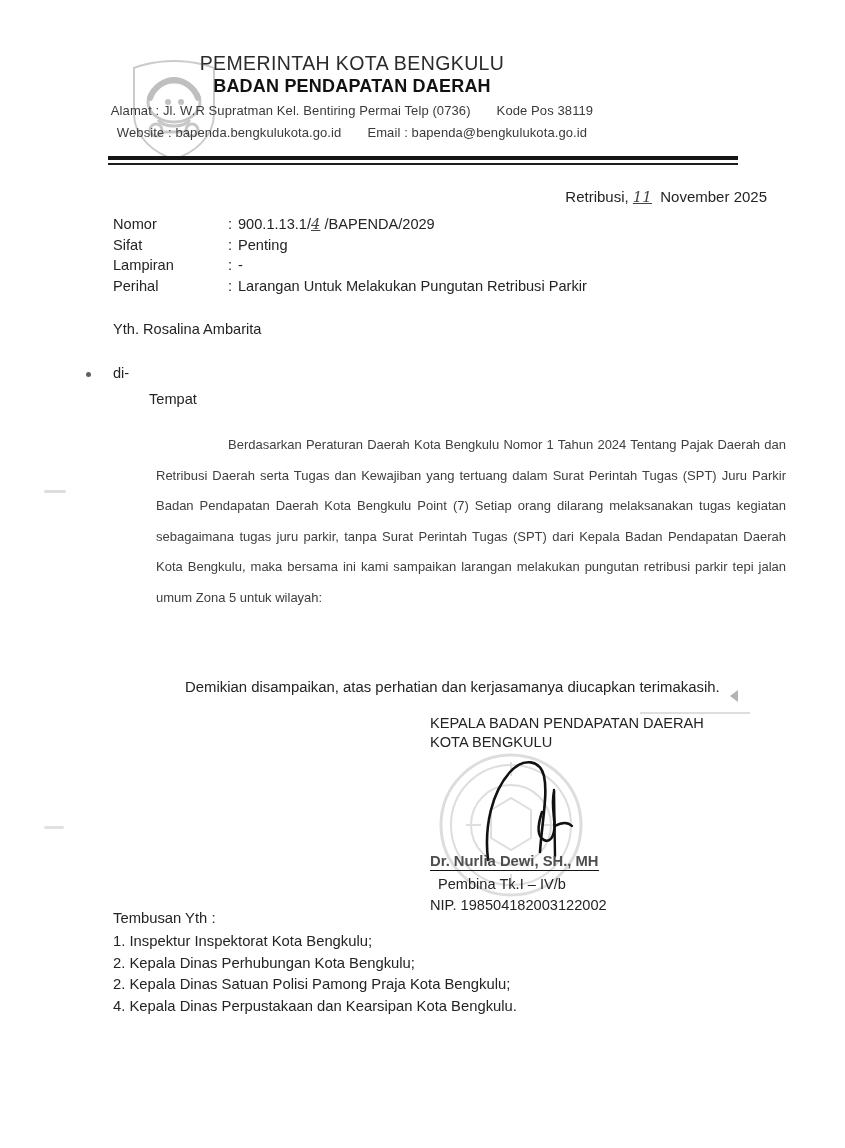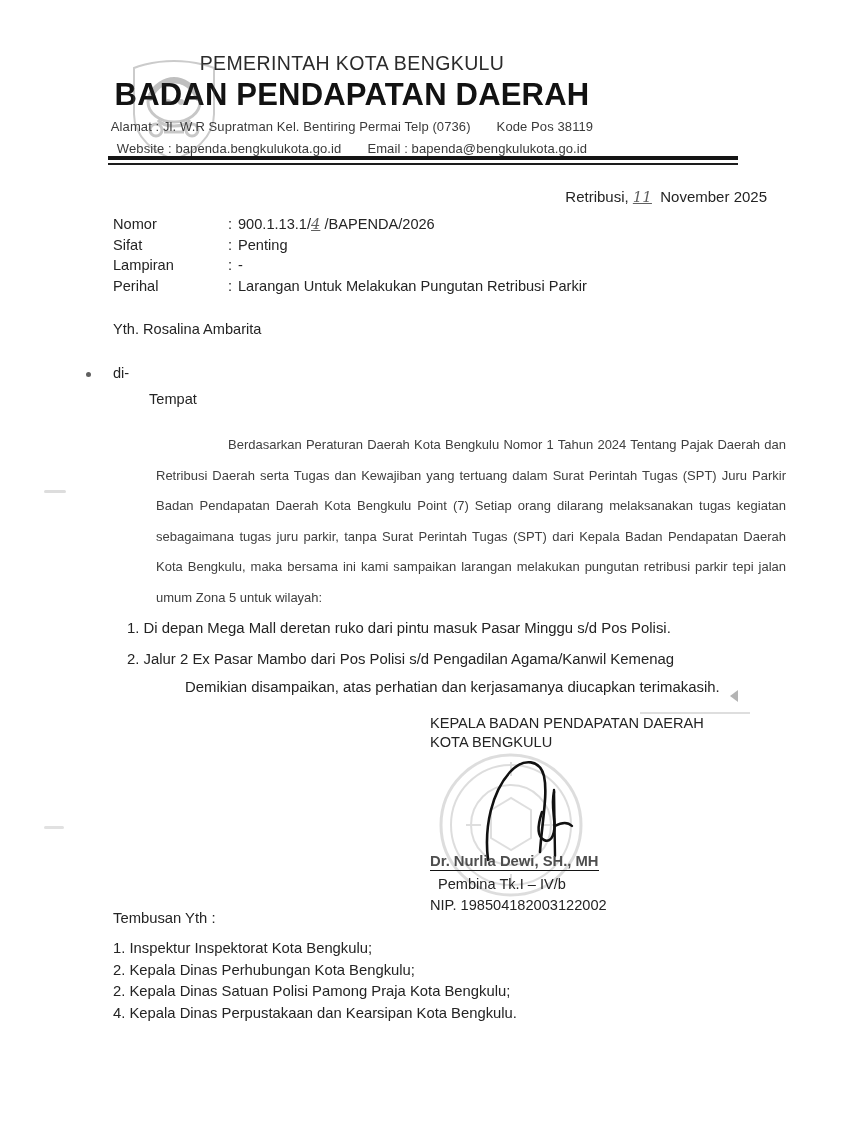--- a/index.html
+++ b/index.html
@@ -39,21 +39,21 @@
   }
   .logo svg { display: block; width: 100%; height: 100%; }
 
   .gov-line {
     font-size: 19.5px;
     letter-spacing: 0.4px;
     color: #2b2b2b;
     line-height: 1.15;
   }
   .agency-line {
-    font-size: 31px;
+    font-size: 18px;
     font-weight: bold;
     letter-spacing: 0.2px;
     color: #121212;
     line-height: 1.2;
     margin-top: 2px;
   }
   .addr-line {
     font-size: 13px;
     color: #3a3a3a;
     line-height: 1.42;
@@ -83,21 +83,21 @@
     position: absolute;
     right: 78px;
     top: 188px;
     font-size: 15px;
     color: #242424;
     white-space: nowrap;
   }
   .hand {
     font-family: "DejaVu Serif", serif;
     font-style: italic;
-    color: #0f766e;
+    color: #6d28d9;
     text-decoration: underline;
   }
 
   
   .meta {
     position: absolute;
     left: 113px;
     top: 217px;
     font-size: 14.6px;
     color: #242424;
@@ -224,21 +224,21 @@
 
   
   .tembusan {
     position: absolute;
     left: 113px;
     top: 908px;
     font-size: 14.8px;
     color: #242424;
     line-height: 21.8px;
   }
-  .tembusan .t-head { margin-bottom: 8px; }
+  .tembusan .t-head { margin-bottom: 1px; }
   .tembusan ol { margin: 0; padding: 0; list-style: none; }
   .tembusan li { white-space: nowrap; }
 
   
   .artifact { position: absolute; opacity: 0.30; }
   .art-dot {
     left: 86px; top: 372px;
     width: 5px; height: 5px;
     background: #2b2b2b;
     border-radius: 50%;
@@ -311,21 +311,21 @@
     <span>Retribusi,</span>
     <span class="hand">11</span>
     &nbsp;<span>November 2025</span>
   </div>
 
   <div class="meta">
 
     <div class="meta-row">
       <span class="meta-label">Nomor</span>
       <span class="meta-colon">:</span>
-      <span class="meta-value"><span>900.1.13.1/</span><span class="hand">4</span><span>&nbsp;</span><span>/BAPENDA/2026</span></span>
+      <span class="meta-value"><span>900.1.13.1/</span><span class="hand">4</span><span>&nbsp;</span><span>/BAPENDA/2029</span></span>
     </div>
 
     <div class="meta-row">
       <span class="meta-label">Sifat</span>
       <span class="meta-colon">:</span>
       <span class="meta-value">Penting</span>
     </div>
 
     <div class="meta-row">
       <span class="meta-label">Lampiran</span>
@@ -343,24 +343,20 @@
   <div class="recipient">
     <div class="rcp-name">Yth. Rosalina Ambarita</div>
     <div class="rcp-di">di-</div>
     <div class="rcp-place">Tempat</div>
   </div>
 
   <div class="body-text">
     <p><span class="indent"></span><span>Berdasarkan Peraturan Daerah Kota Bengkulu Nomor 1 Tahun 2024 Tentang Pajak Daerah dan Retribusi Daerah serta Tugas dan Kewajiban yang tertuang dalam Surat Perintah Tugas (SPT) Juru Parkir Badan Pendapatan Daerah Kota Bengkulu Point (7) Setiap orang dilarang melaksanakan tugas kegiatan sebagaimana tugas juru parkir, tanpa Surat Perintah Tugas (SPT) dari Kepala Badan Pendapatan Daerah Kota Bengkulu, maka bersama ini kami sampaikan larangan melakukan pungutan retribusi parkir tepi jalan umum Zona 5 untuk wilayah:</span></p>
   </div>
 
-  <div class="list">
-    <div class="list-item">1. Di depan Mega Mall deretan ruko dari pintu masuk Pasar Minggu s/d Pos Polisi.</div>
-    <div class="list-item">2. Jalur 2 Ex Pasar Mambo dari Pos Polisi s/d Pengadilan Agama/Kanwil Kemenag</div>
-  </div>
 
   <div class="closing">
     <p><span class="indent"></span><span>Demikian disampaikan, atas perhatian dan kerjasamanya diucapkan terimakasih.</span></p>
   </div>
 
   <div class="sign-block">
     <div class="sign-title">KEPALA BADAN PENDAPATAN DAERAH</div>
     <div class="sign-title">KOTA BENGKULU</div>
 
     <div class="stamp">

